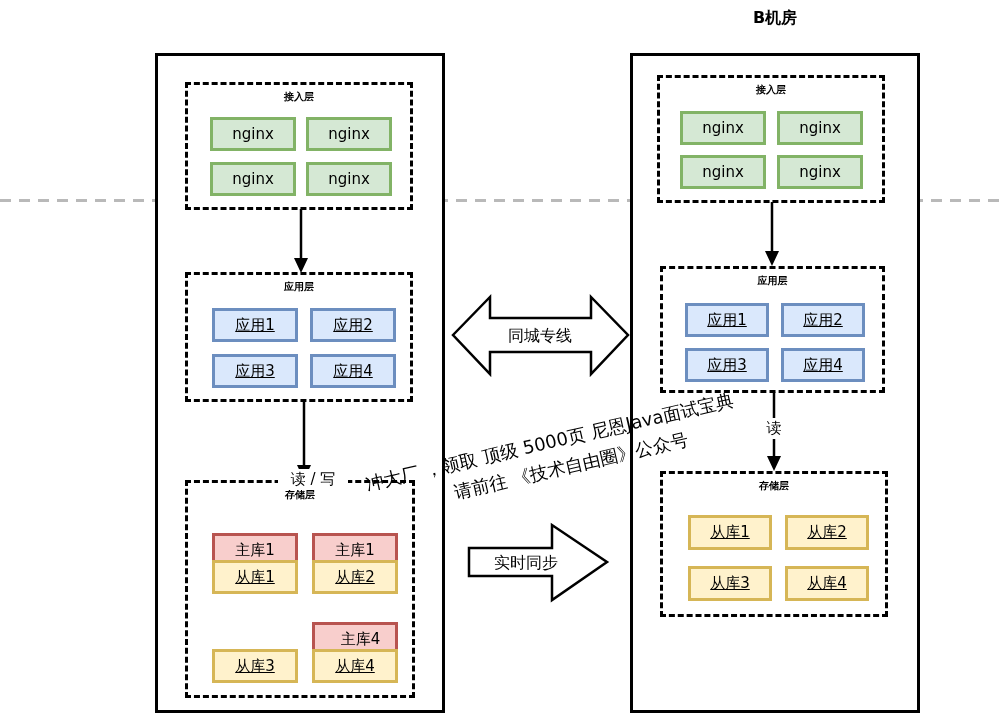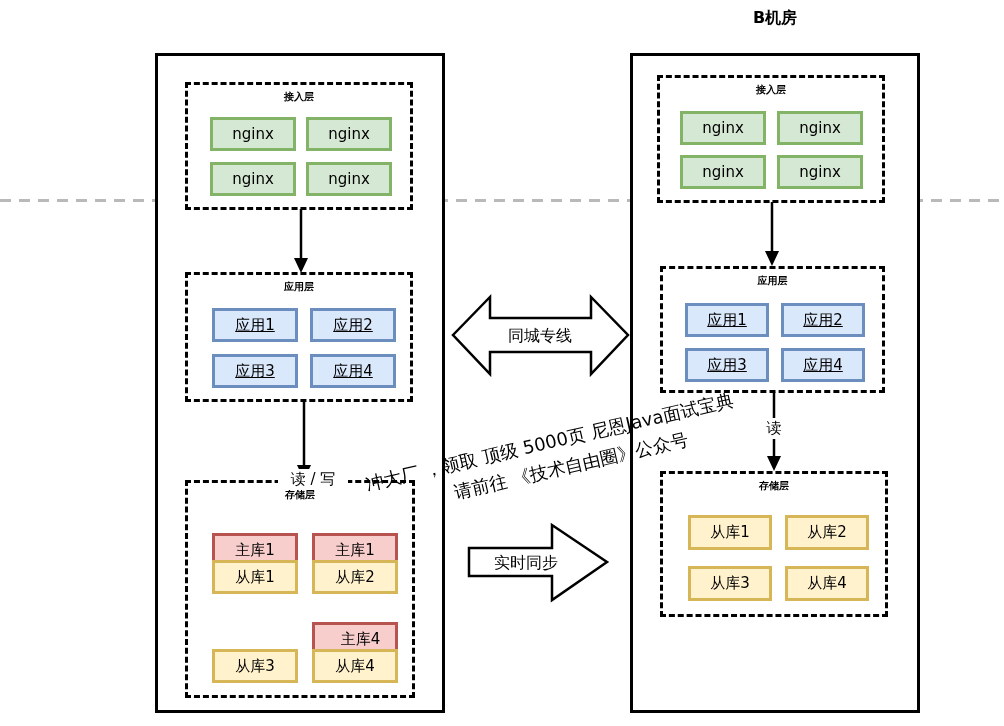--- a/index.html
+++ b/index.html
@@ -26,21 +26,21 @@
     text-align:center;margin-top:5px;font-size:10px;font-weight:bold;
   }
   .node{
     position:absolute;width:86px;height:34px;box-sizing:border-box;
     display:flex;align-items:center;justify-content:center;
     font-size:15px;border:3px solid #3b82f6;
   }
   .node.green{background:var(--nginx-fill,#d5e8d4);border-color:var(--nginx-border,#82b366);}
   .node.blue{background:var(--app-fill,#dae8fc);border-color:var(--app-border,#6c8ebf);text-decoration:underline;}
   .node.red{background:var(--master-fill,#f8cecc);border-color:var(--master-border,#b85450);margin-top:18px;}
-  .node.yellow{background:var(--slave-fill,#fff2cc);border-color:var(--slave-border,#d6b656);}
+  .node.yellow{background:var(--slave-fill,#fff2cc);border-color:var(--slave-border,#d6b656);text-decoration:underline;}
   .arrow-svg{position:absolute;overflow:visible;}
   .flow-label{
     position:absolute;background:#fff;text-align:center;font-size:15px;
     padding:1px 2px;white-space:nowrap;z-index:4;
   }
   .watermark{
     position:absolute;left:363px;top:471px;z-index:6;
     transform:rotate(-13deg);transform-origin:0 0;
     font-size:18px;line-height:28px;white-space:nowrap;color:#000;
   }

